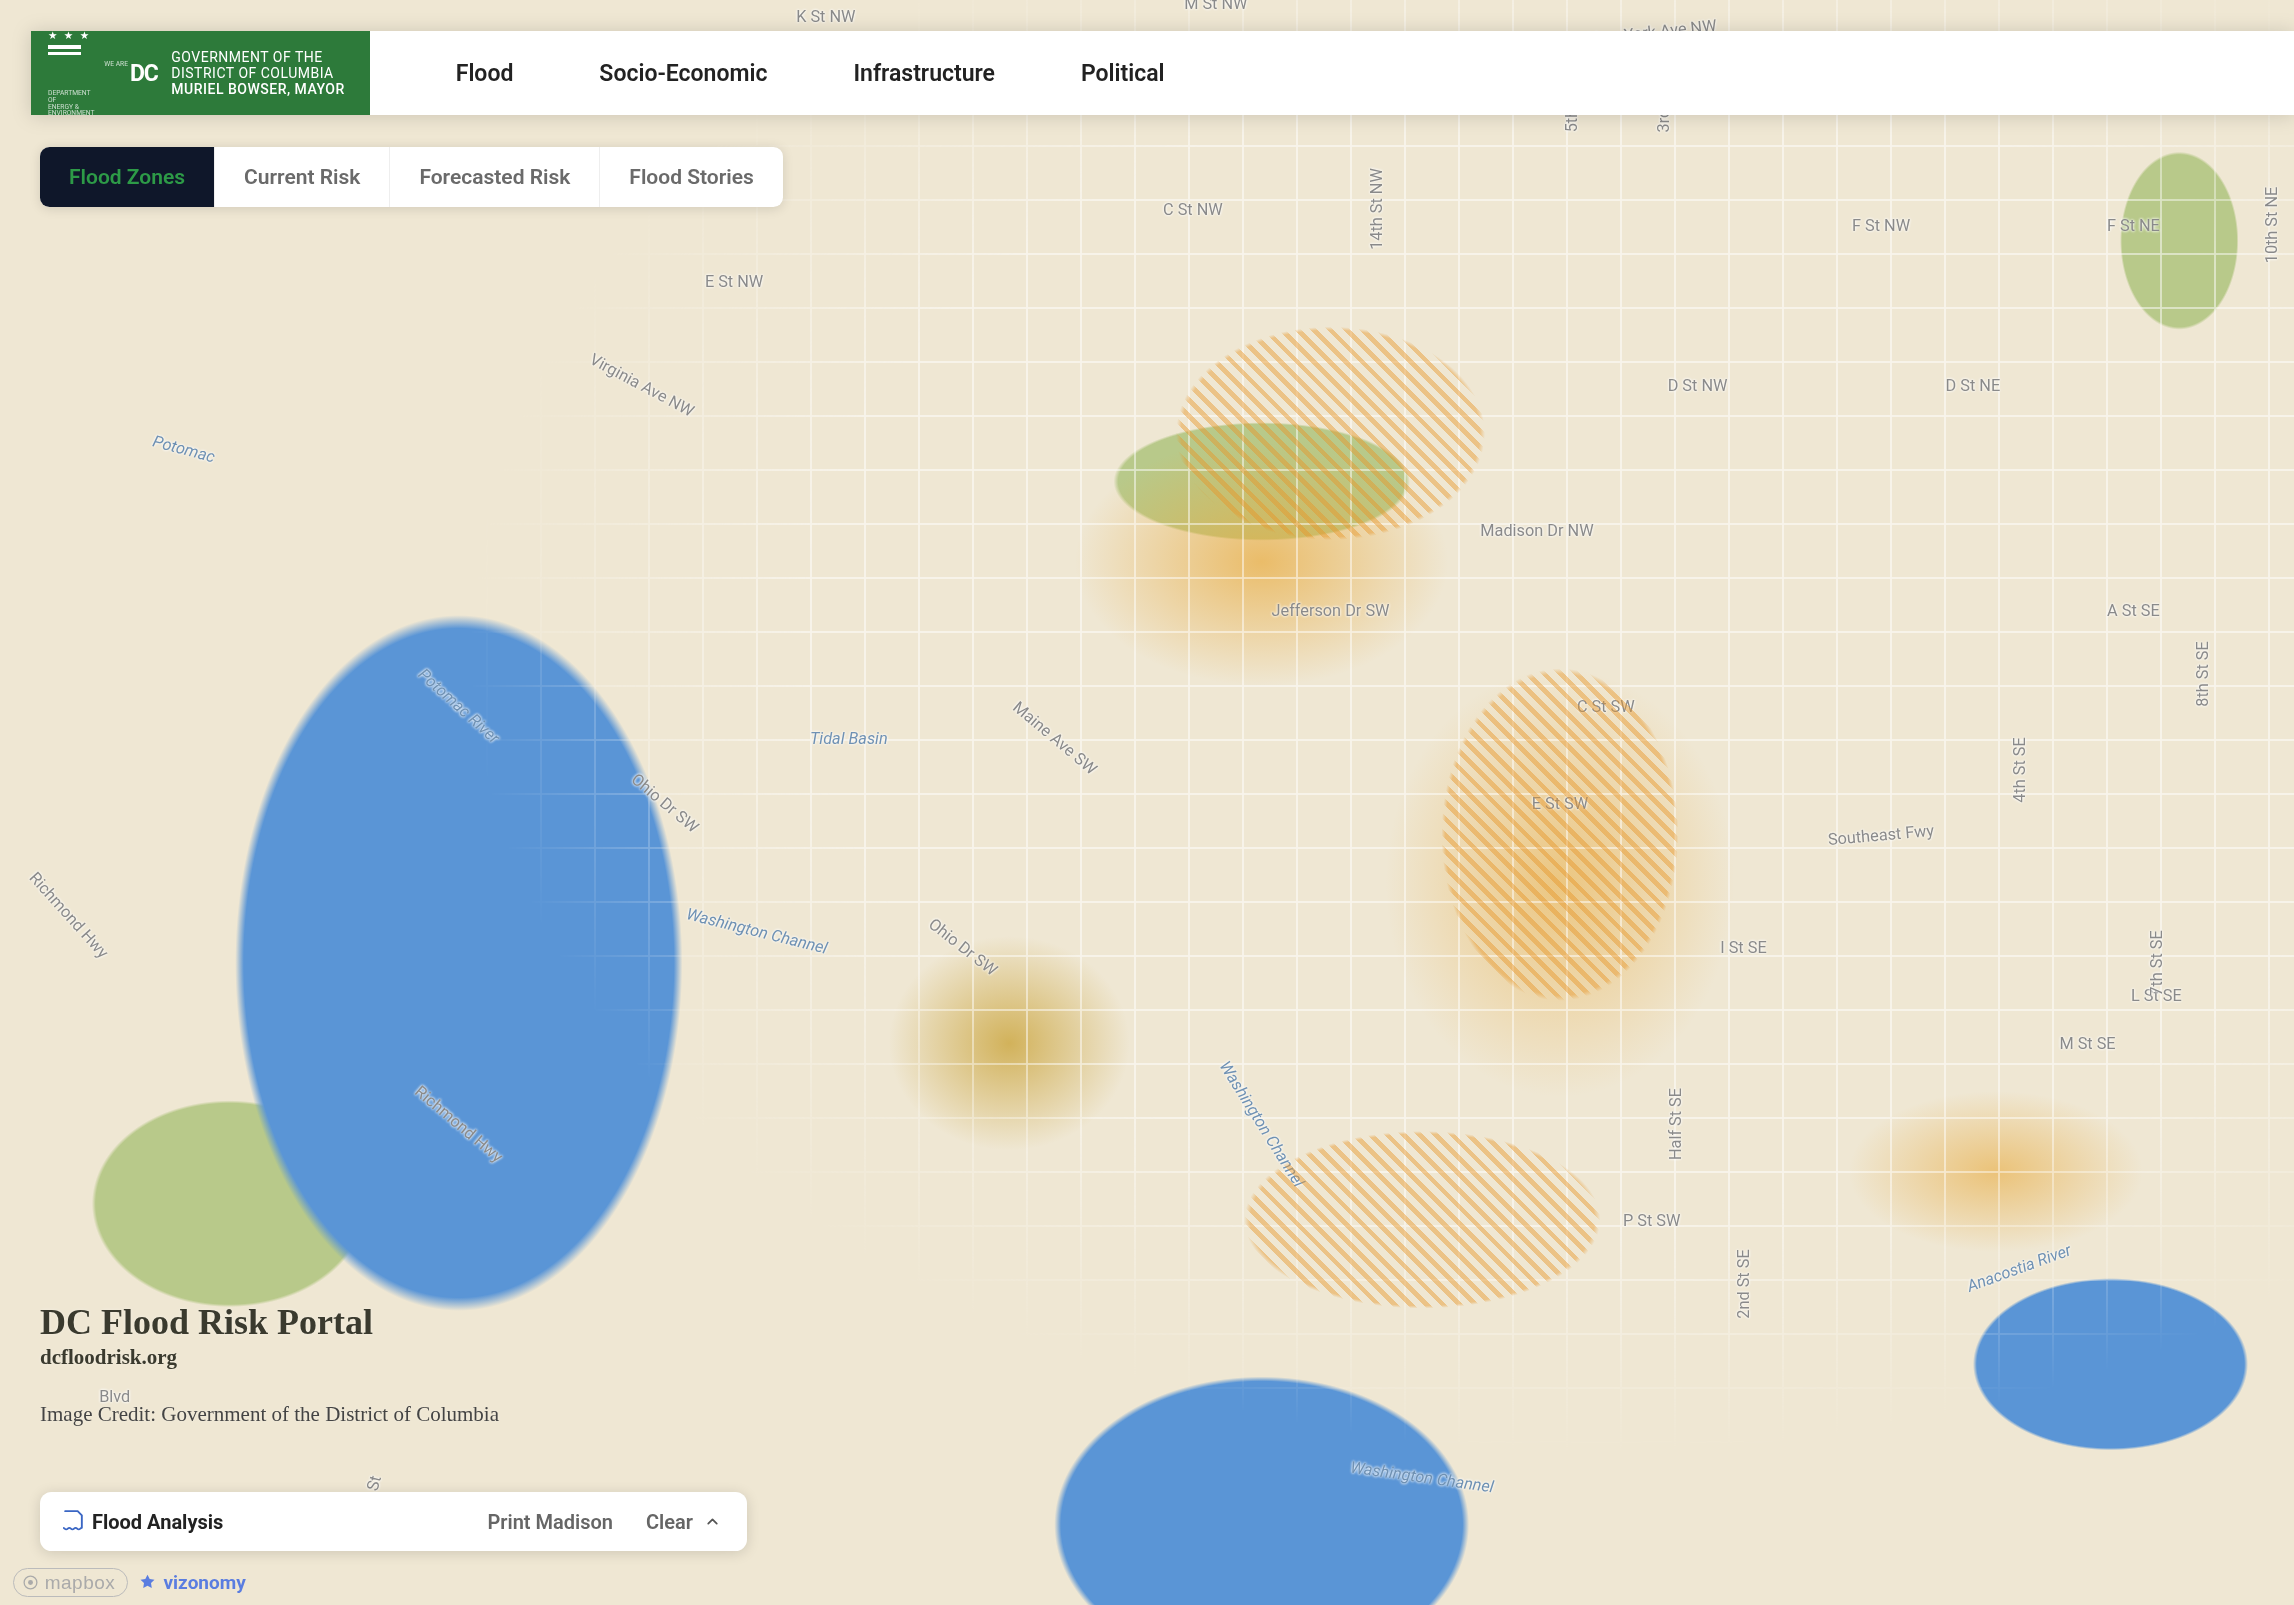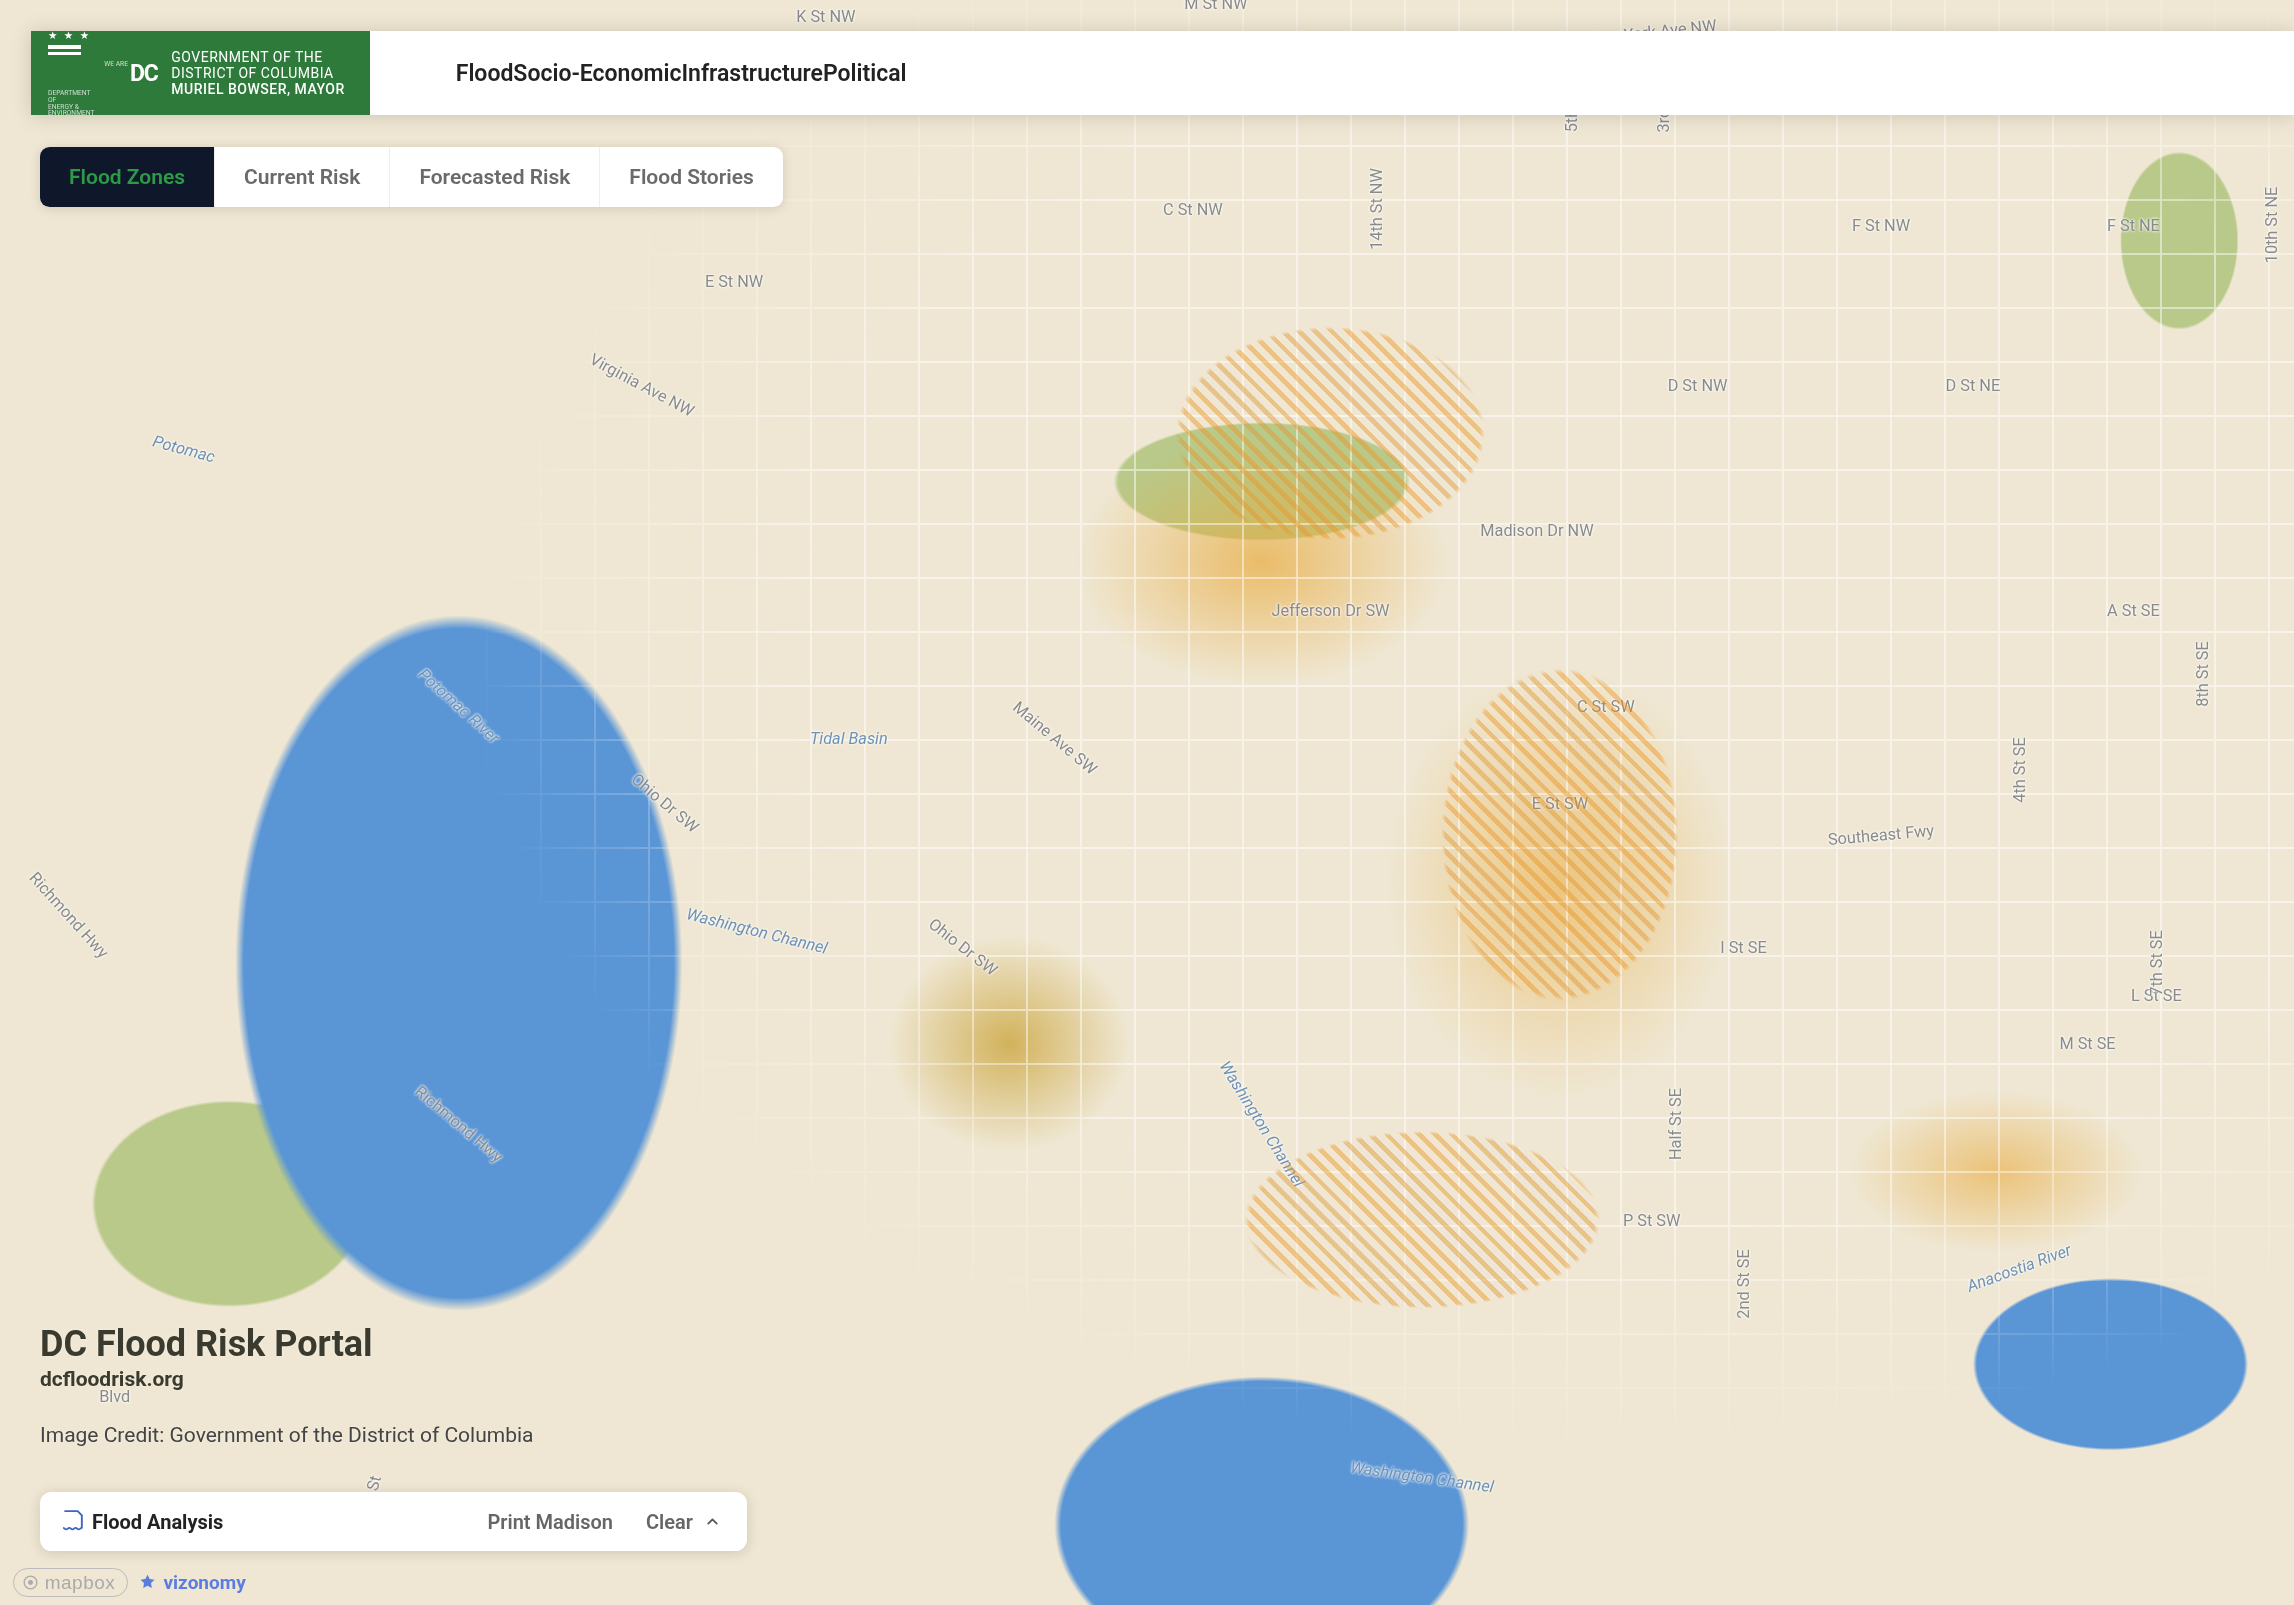--- a/index.html
+++ b/index.html
@@ -68,42 +68,42 @@
   .flag-bar { width:32.5px; height:3.8px; background:#fff; }
   .logo-dc { font-weight:700; font-size:23px; letter-spacing:-1px; align-self:center; margin-left:1.9px;}
   .logo-text { font-size:14px; line-height:1.15; letter-spacing:0.5px; }
   .logo-text .l1 { font-weight:400; }
   .logo-text .l2 { font-weight:400; }
   .logo-text .l3 { font-weight:500; }
   .logo-sub { font-size:6.7px; opacity:.75; line-height:1; margin-top:1.9px; }
 
   .mainnav {
     background:#fff; flex:1; display:flex; align-items:center;
-    padding-left:86px; font-size:23px; font-weight:600; color:#222;
+    gap:86px; padding-left:86px; font-size:23px; font-weight:600; color:#222;
   }
   .mainnav .navitem { cursor:pointer; }
 
   
   .subtabs {
     position:absolute; top:147px; left:40px;
     display:flex; background:#fff; border-radius:9.6px;
     box-shadow:0 1.9px 11.5px rgba(0,0,0,.12);
     overflow:hidden;
   }
   .subtab {
     padding:18px 29px; font-size:21px; font-weight:600; color:#6a6a6a;
     cursor:pointer; border-right:1px solid #eee;
   }
   .subtab:last-child { border-right:none; }
   .subtab.active { background:#0f172a; color:#2d9a47; }
 
   
   .title-block {
-    position:absolute; left:40px; bottom:158px;
-    color:#3a3a2e; text-shadow:0 0 3.8px rgba(255,255,255,.4);
+    position:absolute; left:40px; bottom:178px;
+    color:#3a3a2e; text-shadow:0 0 3.8px rgba(255,255,255,.4);font-family:Liberation Serif, serif;
   }
   .title-block h1 { font-size:36px; font-weight:700; margin-bottom:1.9px; }
   .title-block .site { font-size:21px; font-weight:700; }
   .title-block .credit { font-size:21px; font-weight:400; margin-top:32.5px; color:#444; }
 
   
   .analysis-bar {
     position:absolute; left:40px; bottom:54px; width:707px; height:59px;
     background:#fff; border-radius:11.5px; box-shadow:0 1.9px 13.4px rgba(0,0,0,.14);
     display:flex; align-items:center; padding:0 21px; gap:6px;

